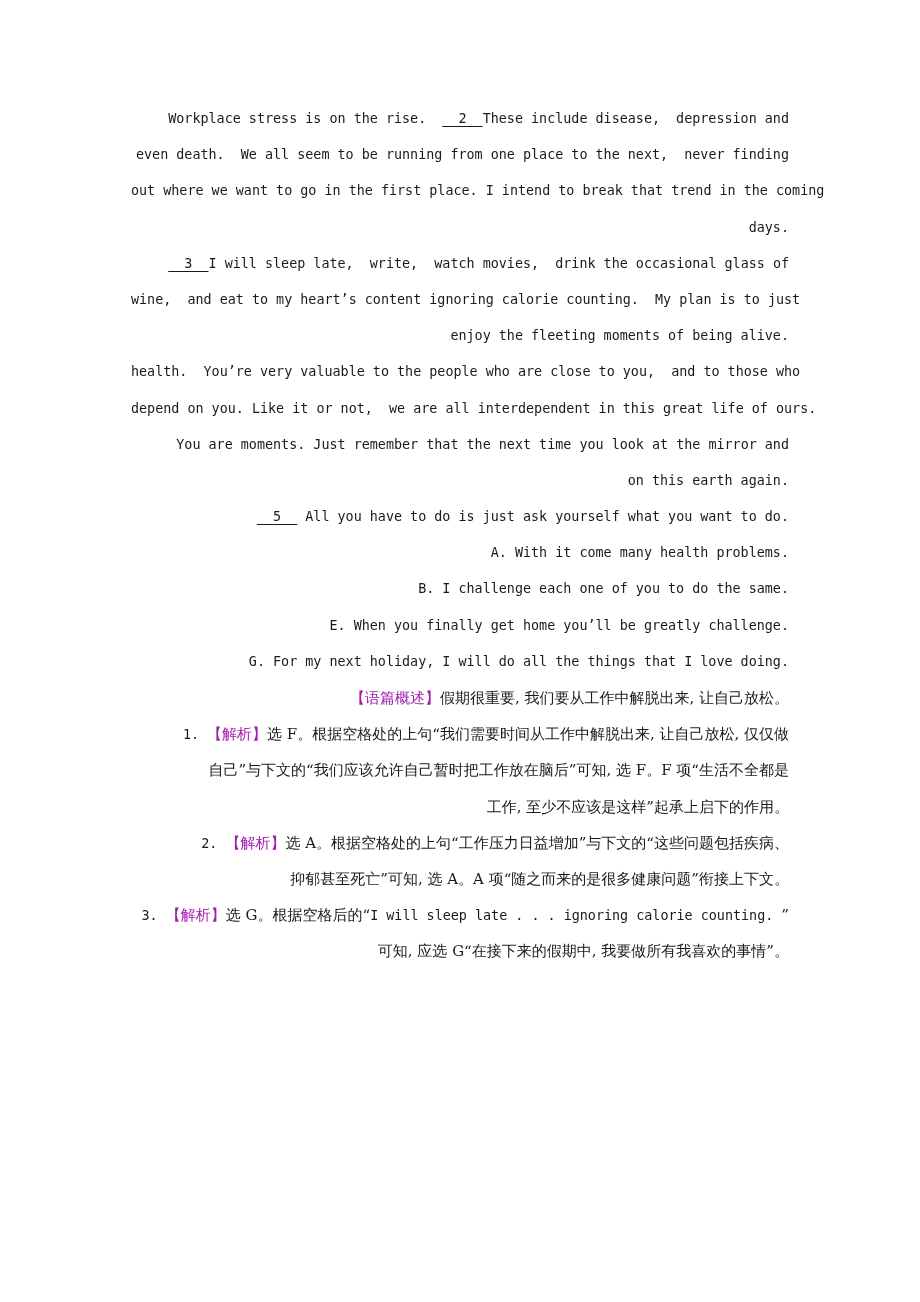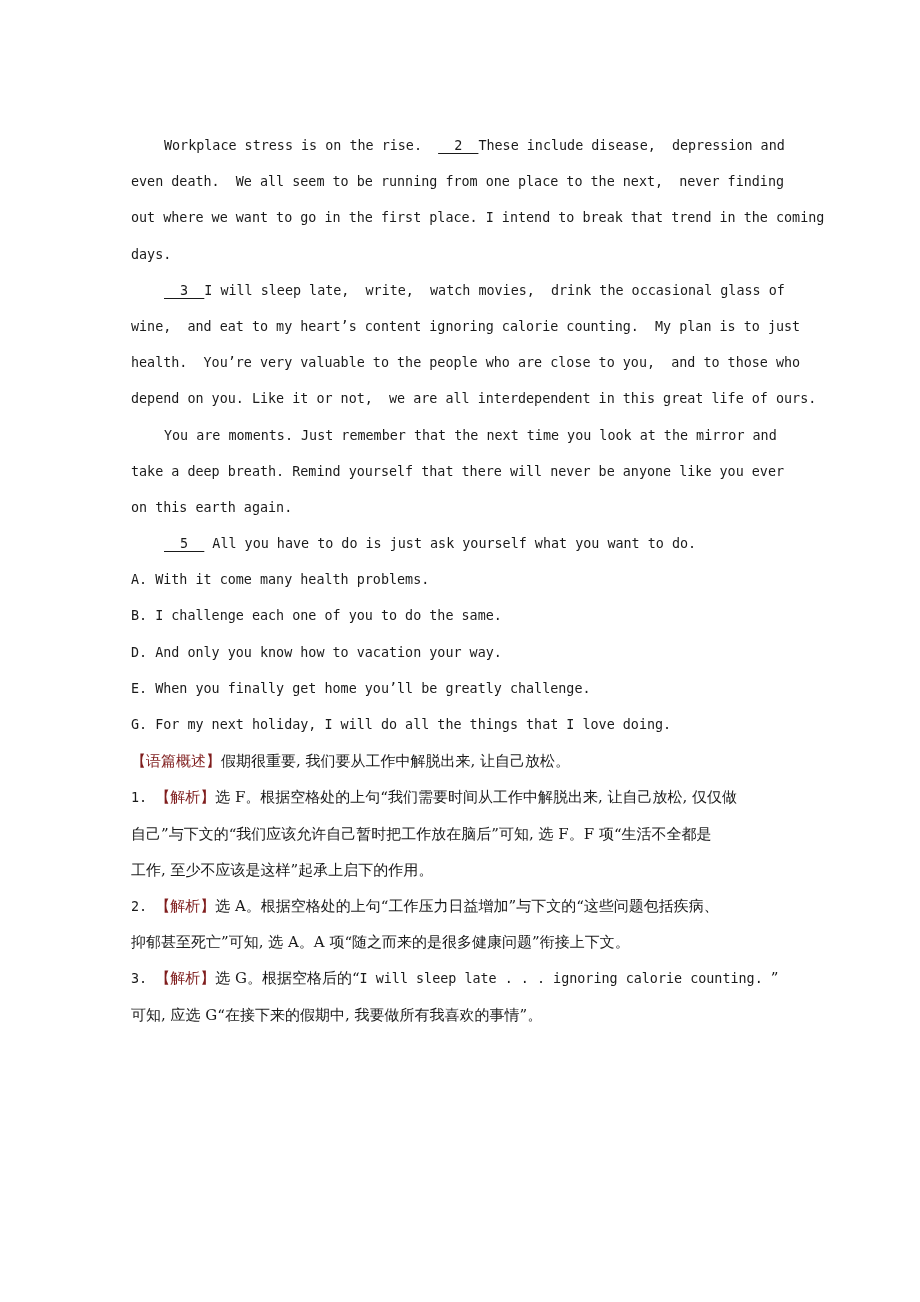--- a/index.html
+++ b/index.html
@@ -10,43 +10,44 @@
     body {
       width: 920px;
       height: 1302px;
       position: relative;
       overflow: hidden;
       color: #1a1a1a;
     }
     .page {
       position: absolute;
       left: 131px;
-      top: 128px;
+      top: 101px;
       width: 658px;
+      text-align: right;
     }
     .mono {
       font-family: "DejaVu Sans Mono", "Liberation Mono", monospace;
       font-size: 13.4px;
       letter-spacing: 0px;
     }
     .line {
       height: 36.2px;
       line-height: 36.2px;
       white-space: pre;
       overflow: visible;
     }
     .indent { padding-left: 33px; }
     .blank {
       text-decoration: underline;
       text-decoration-thickness: 1px;
       text-underline-offset: 3px;
       white-space: pre;
     }
     .tag {
-      color: #7f1d1d;
+      color: #a21caf;
     }
     .analysis .line {
       font-family: "DejaVu Serif", "Liberation Serif", serif;
       font-size: 15px;
     }
     .analysis .en {
       font-family: "DejaVu Sans Mono", "Liberation Mono", monospace;
       font-size: 13.4px;
     }
   </style>
@@ -58,41 +59,40 @@
   <div class="para mono">
     <div class="line indent"><span>Workplace stress is on the rise.  </span><span class="blank">  2  </span><span>These include disease,  depression and</span></div>
     <div class="line">even death.  We all seem to be running from one place to the next,  never finding</div>
     <div class="line">out where we want to go in the first place. I intend to break that trend in the coming</div>
     <div class="line">days.</div>
   </div>
 
   <div class="para mono">
     <div class="line indent"><span class="blank">  3  </span><span>I will sleep late,  write,  watch movies,  drink the occasional glass of</span></div>
     <div class="line">wine,  and eat to my heart’s content ignoring calorie counting.  My plan is to just</div>
+    <div class="line">enjoy the fleeting moments of being alive.</div>
   </div>
 
   <div class="para mono">
     <div class="line">health.  You’re very valuable to the people who are close to you,  and to those who</div>
     <div class="line">depend on you. Like it or not,  we are all interdependent in this great life of ours.</div>
   </div>
 
   <div class="para mono">
     <div class="line indent">You are moments. Just remember that the next time you look at the mirror and</div>
-    <div class="line">take a deep breath. Remind yourself that there will never be anyone like you ever</div>
     <div class="line">on this earth again.</div>
   </div>
 
   <div class="para mono">
     <div class="line indent"><span class="blank">  5  </span><span> All you have to do is just ask yourself what you want to do.</span></div>
   </div>
 
   <div class="options mono">
     <div class="line"><span>A.</span> <span>With it come many health problems.</span></div>
     <div class="line"><span>B.</span> <span>I challenge each one of you to do the same.</span></div>
-    <div class="line"><span>D.</span> <span>And only you know how to vacation your way.</span></div>
     <div class="line"><span>E.</span> <span>When you finally get home you’ll be greatly challenge.</span></div>
     <div class="line"><span>G.</span> <span>For my next holiday, I will do all the things that I love doing.</span></div>
   </div>
 
   <div class="analysis">
     <div class="line"><span class="tag">【语篇概述】</span><span>假期很重要, 我们要从工作中解脱出来, 让自己放松。</span></div>
 
     <div class="line"><span class="en">1. </span><span class="tag">【解析】</span><span>选 F。根据空格处的上句“我们需要时间从工作中解脱出来, 让自己放松, 仅仅做</span></div>
     <div class="line">自己”与下文的“我们应该允许自己暂时把工作放在脑后”可知, 选 F。F 项“生活不全都是</div>
     <div class="line">工作, 至少不应该是这样”起承上启下的作用。</div>

